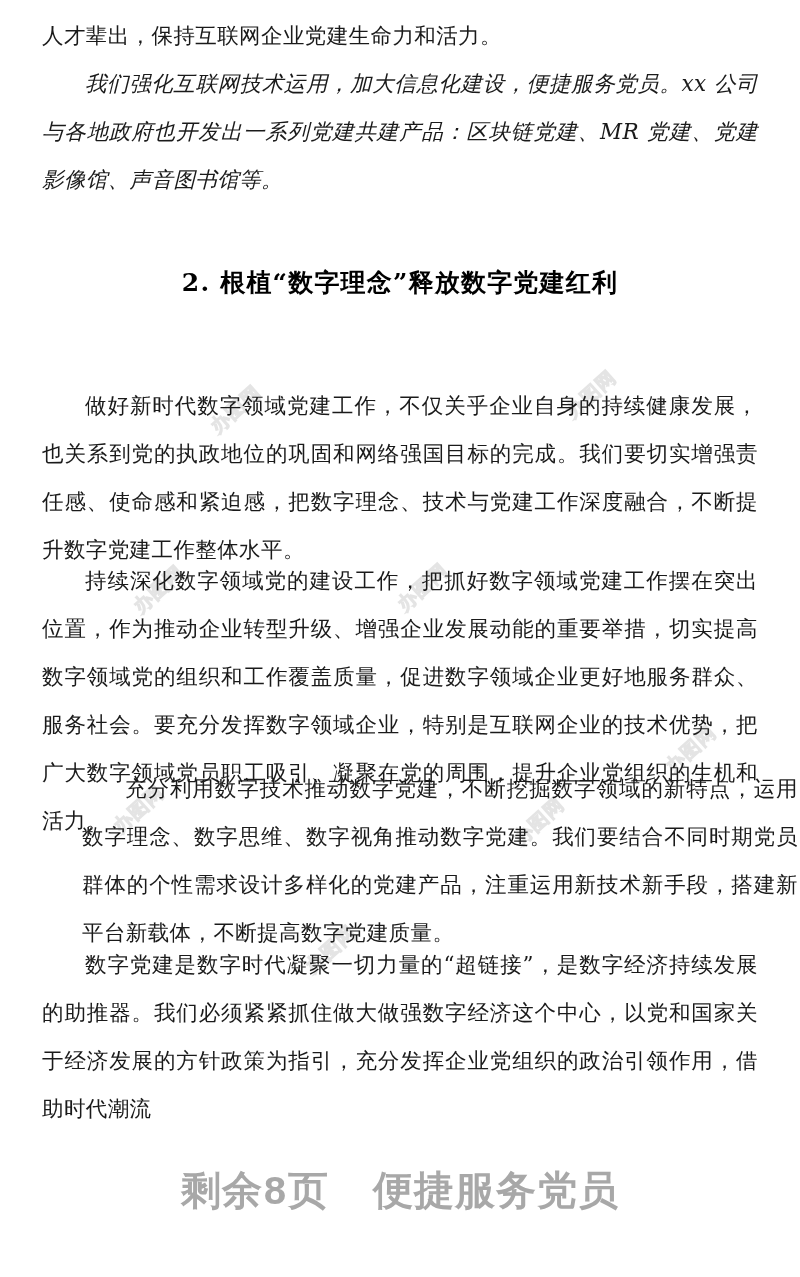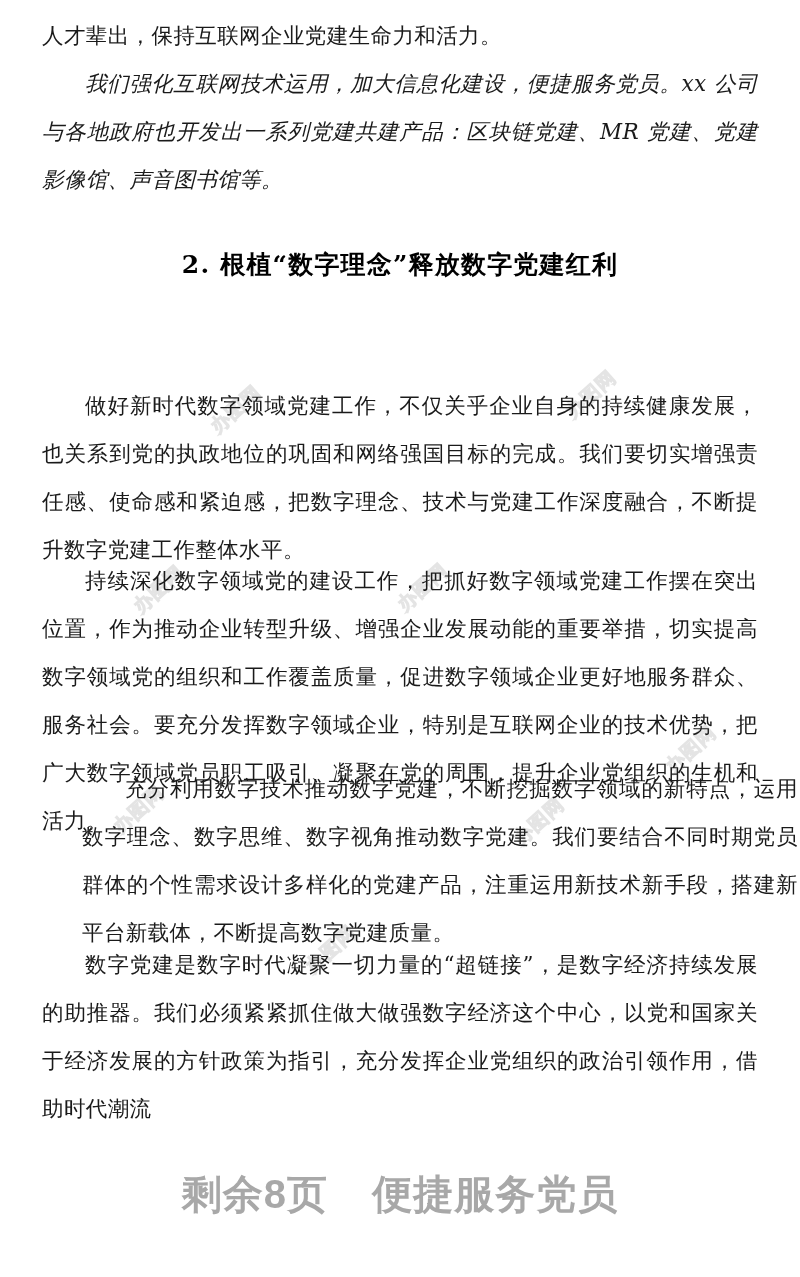--- a/index.html
+++ b/index.html
@@ -88,40 +88,40 @@
     letter-spacing: 1.2px;
     margin: 0;
     line-height: 40px;
   }
 
   
   .block { position: absolute; left: 0; width: 716px; }
 
   #paragraph-block-1   { top: 12px; }
   #paragraph-block-2   { top: 60px; font-style: italic; }
-  #section-heading     { top: 245px; left: -42px; width: 800px; }
+  #section-heading     { top: 263px; left: -42px; width: 800px; }
   #paragraph-block-3   { top: 382px; }
   #paragraph-block-4   { top: 557px; }
   #paragraph-block-5   { top: 765px; margin-left: 40px; }
   #paragraph-block-6   { top: 941px; }
 
   
   #footer-banner {
     position: absolute;
     left: 0;
     top: 1168px;
     width: 800px;
     text-align: center;
     z-index: 3;
     user-select: none;
   }
 
   .footer-text {
     display: inline-block;
-    font-family: Liberation Sans, sans-serif;
+    font-family: Liberation Mono, monospace;
     font-size: 40px;
     font-weight: 700;
     color: #a8a8a8;
     letter-spacing: 1px;
     line-height: 52px;
     vertical-align: middle;
   }
 
   .footer-gap {
     display: inline-block;

